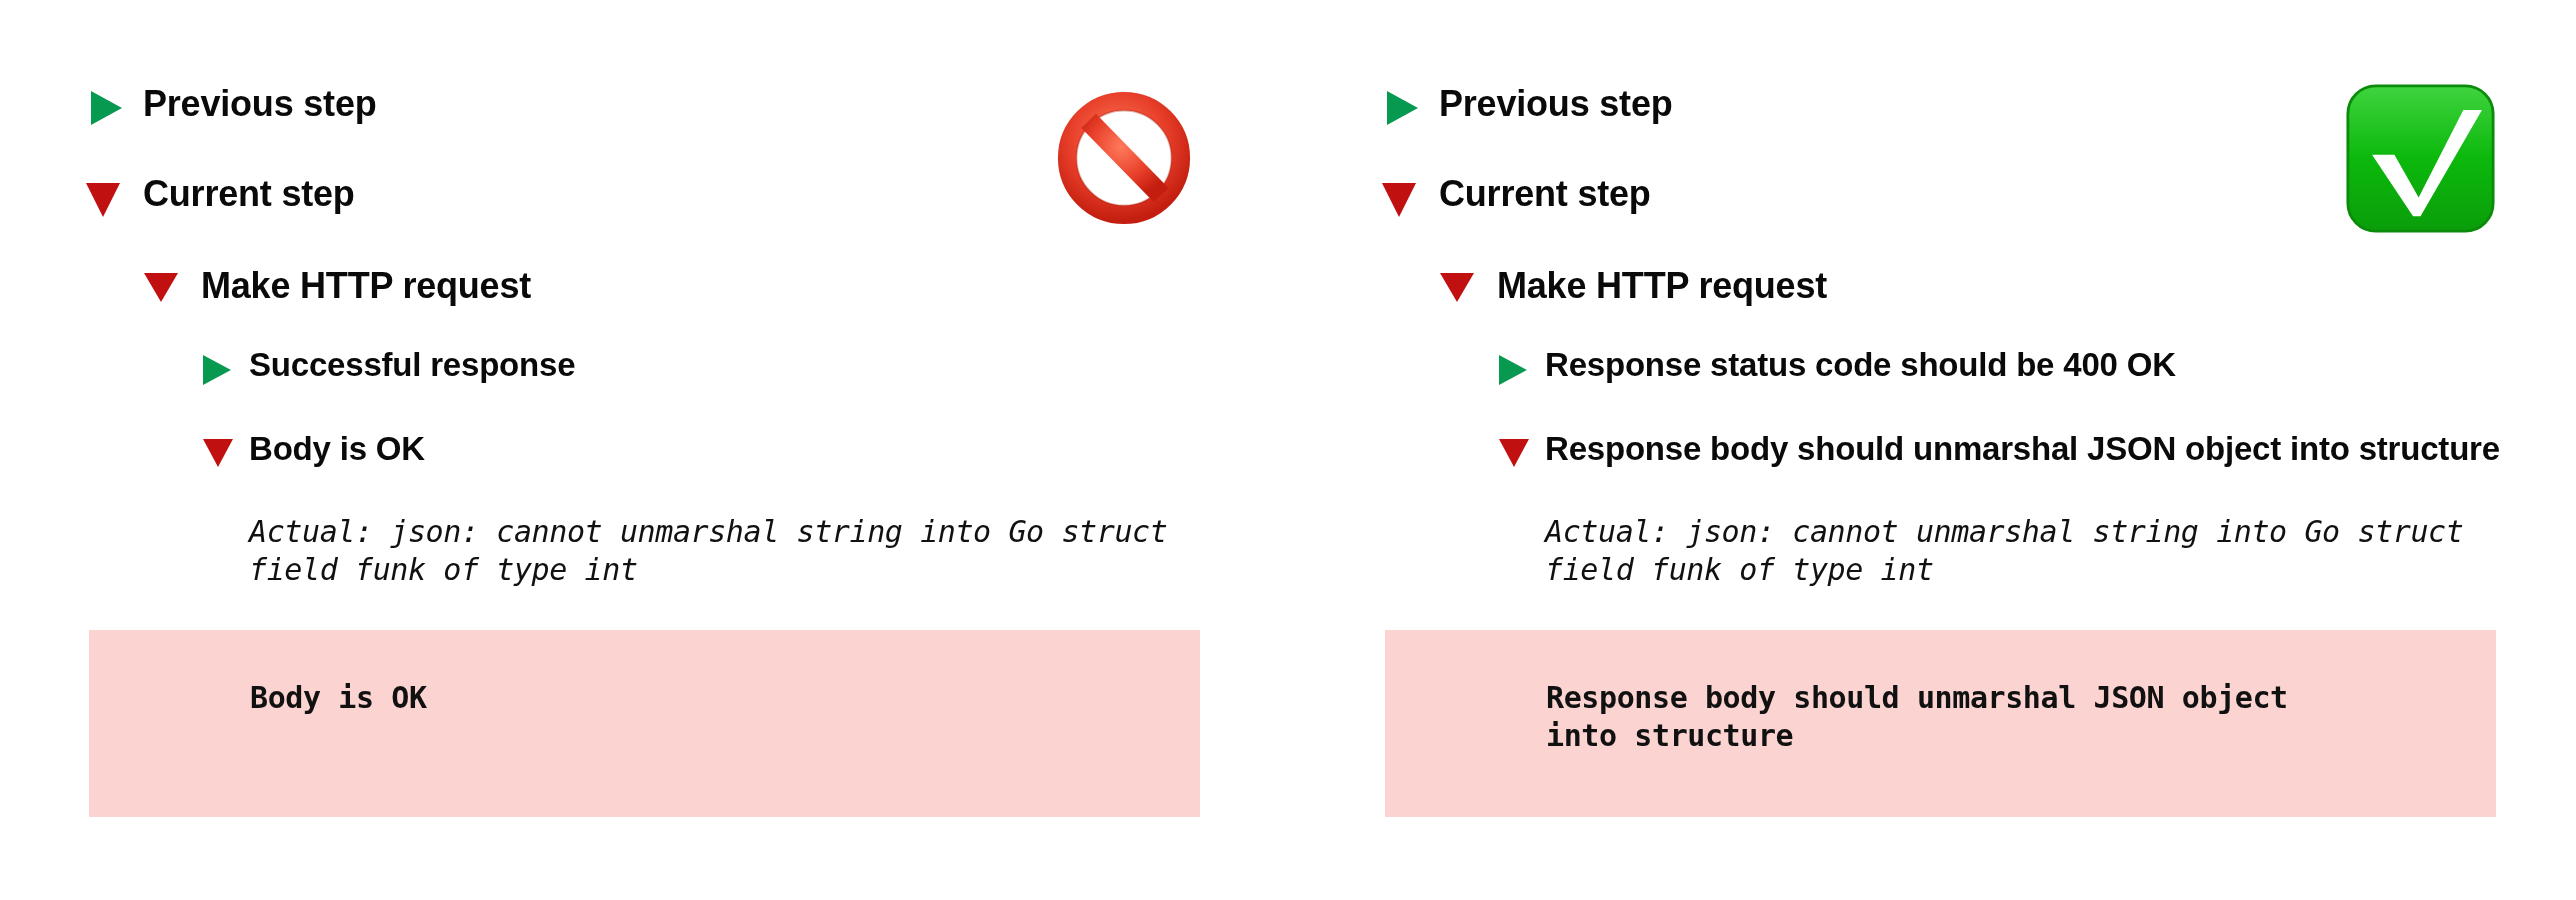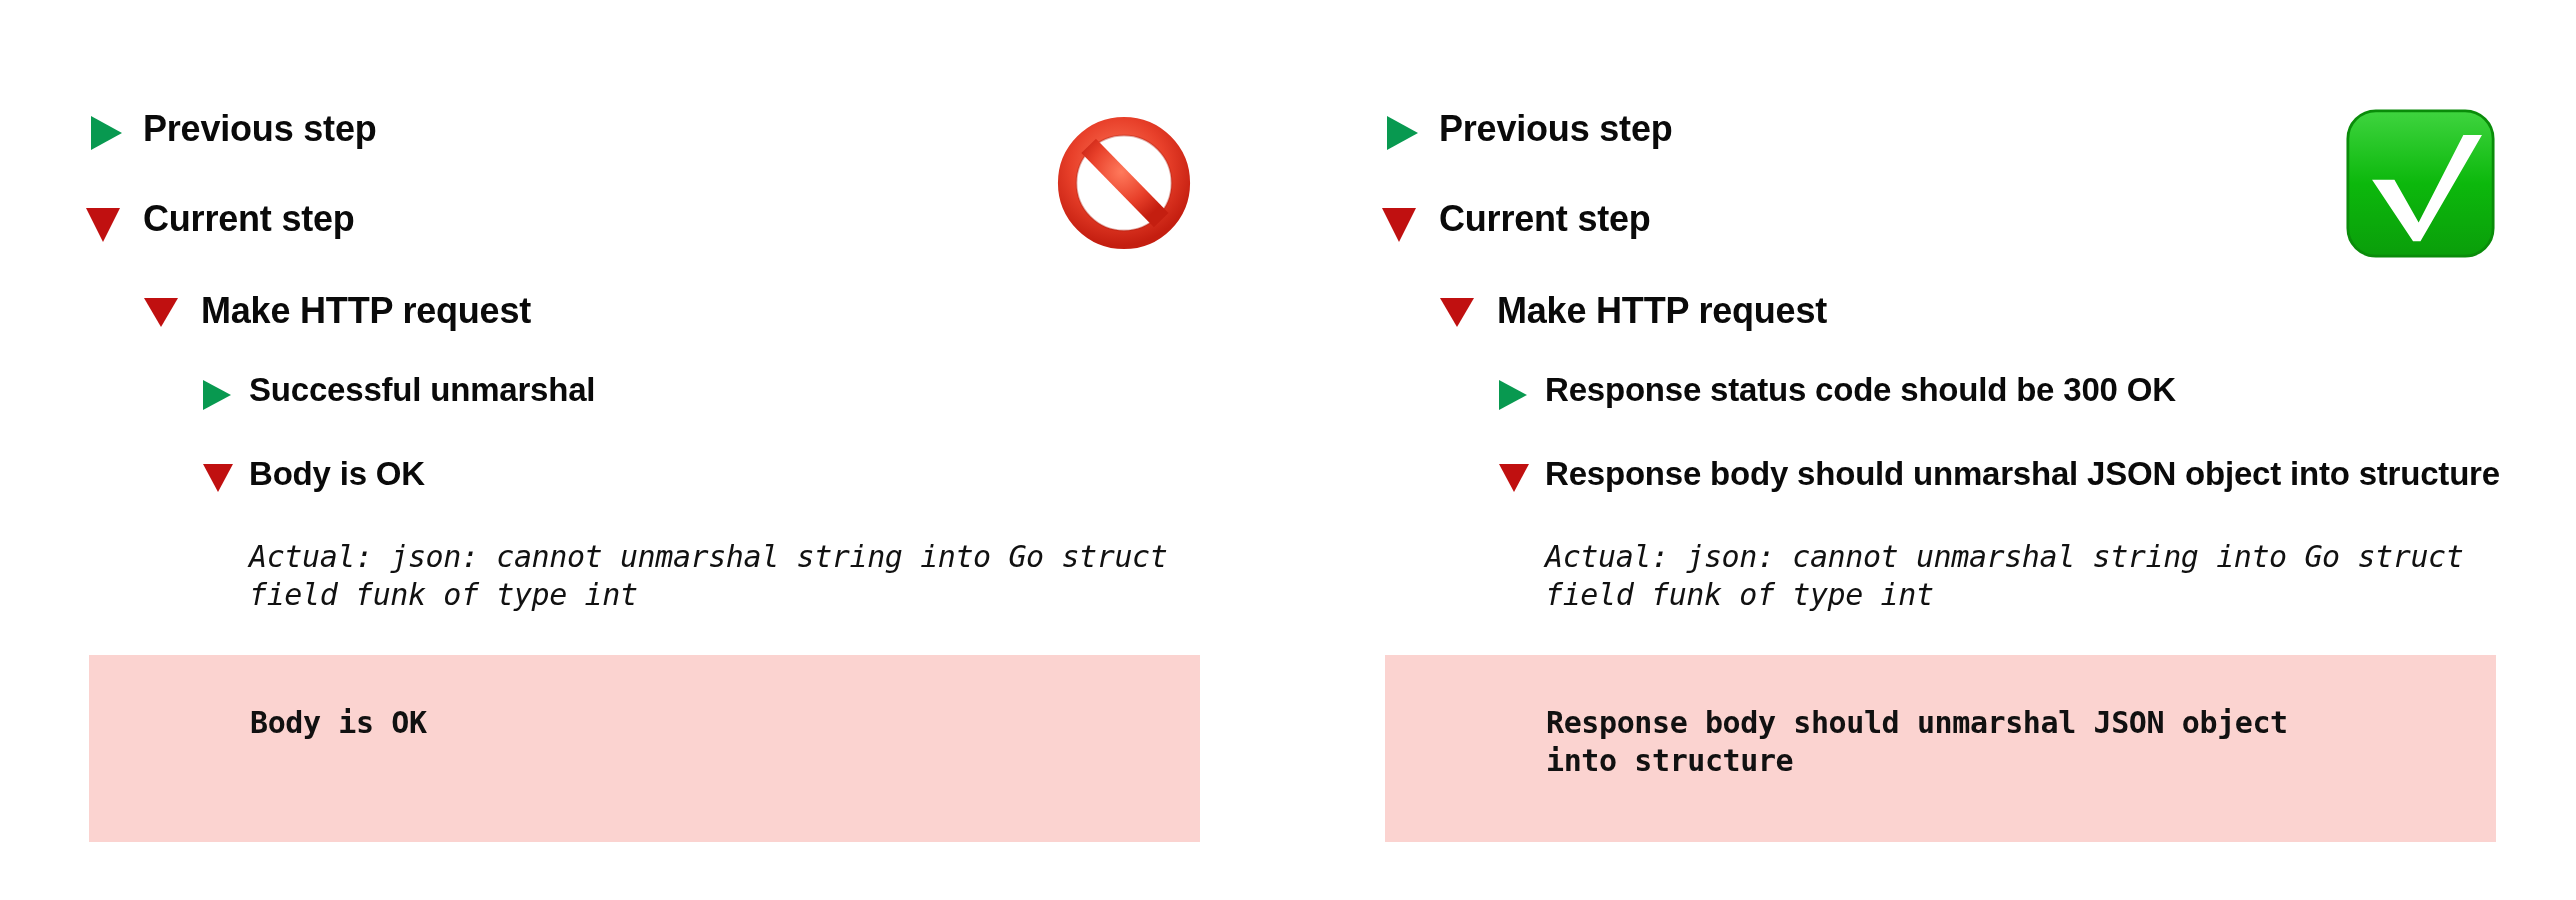--- a/index.html
+++ b/index.html
@@ -13,21 +13,20 @@
       position: relative;
       overflow: hidden;
       font-family: "Liberation Sans", "DejaVu Sans", sans-serif;
       color: #0a0a0a;
     }
     .panel {
       position: absolute;
       top: 0;
       width: 1232px;
       height: 780px;
-      margin-top: 25px;
     }
     .panel.left { left: 0; }
     .panel.right { left: 1296px; }
 
     .row {
       position: absolute;
       white-space: nowrap;
     }
     .row .label {
       position: absolute;
@@ -136,21 +135,21 @@
     <span class="label" style="left:143px;top:173px;">Current step</span>
   </div>
 
   <div class="row lvl-a" style="left:0;top:0;">
     <span class="tri down-mid" style="left:144px;top:273px;"></span>
     <span class="label" style="left:201px;top:265px;">Make HTTP request</span>
   </div>
 
   <div class="row lvl-b" style="left:0;top:0;">
     <span class="tri right-small" style="left:203px;top:355px;"></span>
-    <span class="label" style="left:249px;top:346px;">Successful unmarshal</span>
+    <span class="label" style="left:249px;top:346px;">Successful response</span>
   </div>
 
   <div class="row lvl-b" style="left:0;top:0;">
     <span class="tri down-small" style="left:203px;top:439px;"></span>
     <span class="label" style="left:249px;top:430px;">Body is OK</span>
   </div>
 
   <div class="code">Actual: json: cannot unmarshal string into Go struct field funk of type int</div>
 
   <div class="fail-box">
@@ -183,21 +182,21 @@
     <span class="label" style="left:143px;top:173px;">Current step</span>
   </div>
 
   <div class="row lvl-a" style="left:0;top:0;">
     <span class="tri down-mid" style="left:144px;top:273px;"></span>
     <span class="label" style="left:201px;top:265px;">Make HTTP request</span>
   </div>
 
   <div class="row lvl-b" style="left:0;top:0;">
     <span class="tri right-small" style="left:203px;top:355px;"></span>
-    <span class="label" style="left:249px;top:346px;">Response status code should be 300 OK</span>
+    <span class="label" style="left:249px;top:346px;">Response status code should be 400 OK</span>
   </div>
 
   <div class="row lvl-b" style="left:0;top:0;">
     <span class="tri down-small" style="left:203px;top:439px;"></span>
     <span class="label" style="left:249px;top:430px;">Response body should unmarshal JSON object into structure</span>
   </div>
 
   <div class="code">Actual: json: cannot unmarshal string into Go struct field funk of type int</div>
 
   <div class="fail-box">

